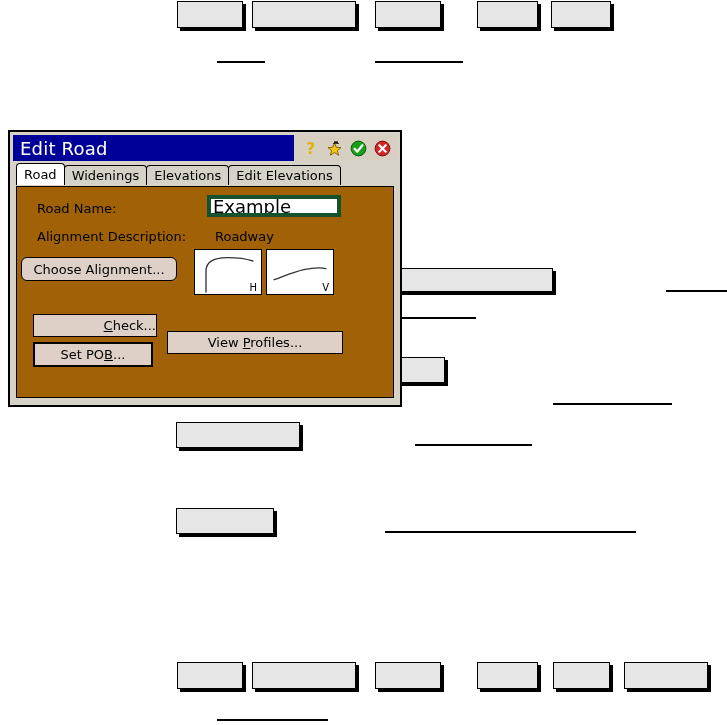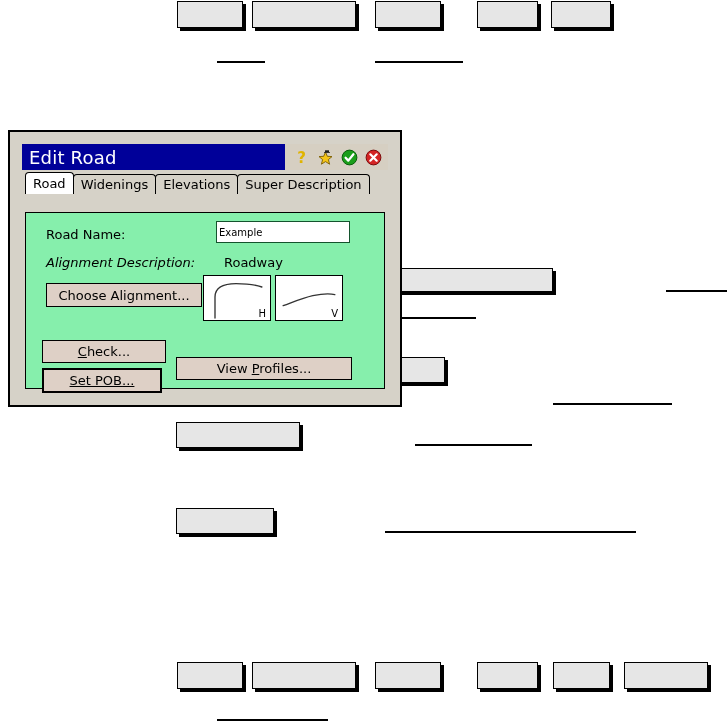--- a/index.html
+++ b/index.html
@@ -33,21 +33,21 @@
   
   #edit-road-dialog {
     position: absolute;
     left: 8px;
     top: 130px;
     width: 394px;
     height: 277px;
     background: #d6d2c8;
     border: 2px solid #000000;
     box-sizing: border-box;
-    padding: 12px;
+    padding: 3px;
   }
   .dlg-inner {
     width: 100%;
     height: 100%;
     position: relative;
     background: #d6d2c8;
   }
 
   
   .titlebar {
@@ -116,70 +116,69 @@
     margin-top: 40px;
   }
 
   
   .tabpanel {
     position: absolute;
     left: 3px;
     right: 3px;
     top: 51px;
     bottom: 4px;
-    background: #86efac;
+    background: #a16207;
     border: 1px solid #000000;
     box-sizing: border-box;
-    margin-top: 17px;
   }
 
   .field-row {
     position: absolute;
     font-size: 13px;
     color: #000000;
     white-space: nowrap;
   }
   #label-road-name   { left: 20px; top: 14px; }
-  #label-align-desc  { left: 20px; top: 42px; font-style: italic; }
+  #label-align-desc  { left: 20px; top: 42px; }
   #value-align-desc  { left: 198px; top: 42px; font-weight: normal; }
 
   #road-name-input {
     position: absolute;
     left: 190px;
     top: 8px;
     width: 134px;
     height: 22px;
     background: #ffffff;
-    border: 1px solid #14532d;
+    border: 4px solid #14532d;
     box-sizing: border-box;
     font-family: "DejaVu Sans", "Liberation Sans", sans-serif;
-    font-size: 10px;
+    font-size: 18px;
     color: #000000;
     padding: 0 2px;
     outline: none;
   }
 
   
   .btn {
     position: absolute;
     background: #ded0c6;
     border: 1px solid #000000;
     box-sizing: border-box;
     font-family: "DejaVu Sans", "Liberation Sans", sans-serif;
     font-size: 13px;
     color: #000000;
     text-align: center;
     white-space: nowrap;
     padding: 0;
     cursor: default;
   }
-  .btn.default-btn { border-width: 2px; text-decoration: underline; }
-
-  #btn-choose-alignment { left: 20px;  top: 70px;  width: 156px; height: 24px; }
-  #btn-check            { left: 16px;  top: 127px; width: 124px; height: 23px; }
+  .btn.default-btn { border-width: 2px; }
+
+  #btn-choose-alignment { left: 4px;  top: 70px;  width: 156px; height: 24px; border-radius: 6px; }
+  #btn-check            { left: 16px;  top: 127px; width: 124px; height: 23px; text-align: right; }
   #btn-view-profiles    { left: 150px; top: 144px; width: 176px; height: 23px; }
   #btn-set-pob          { left: 16px;  top: 155px; width: 120px; height: 25px; }
 
   .uline { text-decoration: underline; }
 
   
   .align-preview {
     position: absolute;
     top: 62px;
     width: 68px;
@@ -263,21 +262,21 @@
             <path d="M5.3 5.3 L11.7 11.7 M11.7 5.3 L5.3 11.7" fill="none" stroke="#ffffff" stroke-width="2.2" stroke-linecap="round"></path>
           </svg>
         </span>
       </div>
     </div>
 
     <div class="tabstrip" id="tabstrip">
         <div class="tab active">Road</div>
         <div class="tab">Widenings</div>
         <div class="tab">Elevations</div>
-        <div class="tab">Super Description</div>
+        <div class="tab">Edit Elevations</div>
       </div>
 
     <div class="tabpanel">
 
       <span class="field-row" id="label-road-name">Road Name:</span>
 
       <input id="road-name-input" type="text" value="Example" style="">
 
       <span class="field-row" id="label-align-desc">Alignment Description:</span>
 

